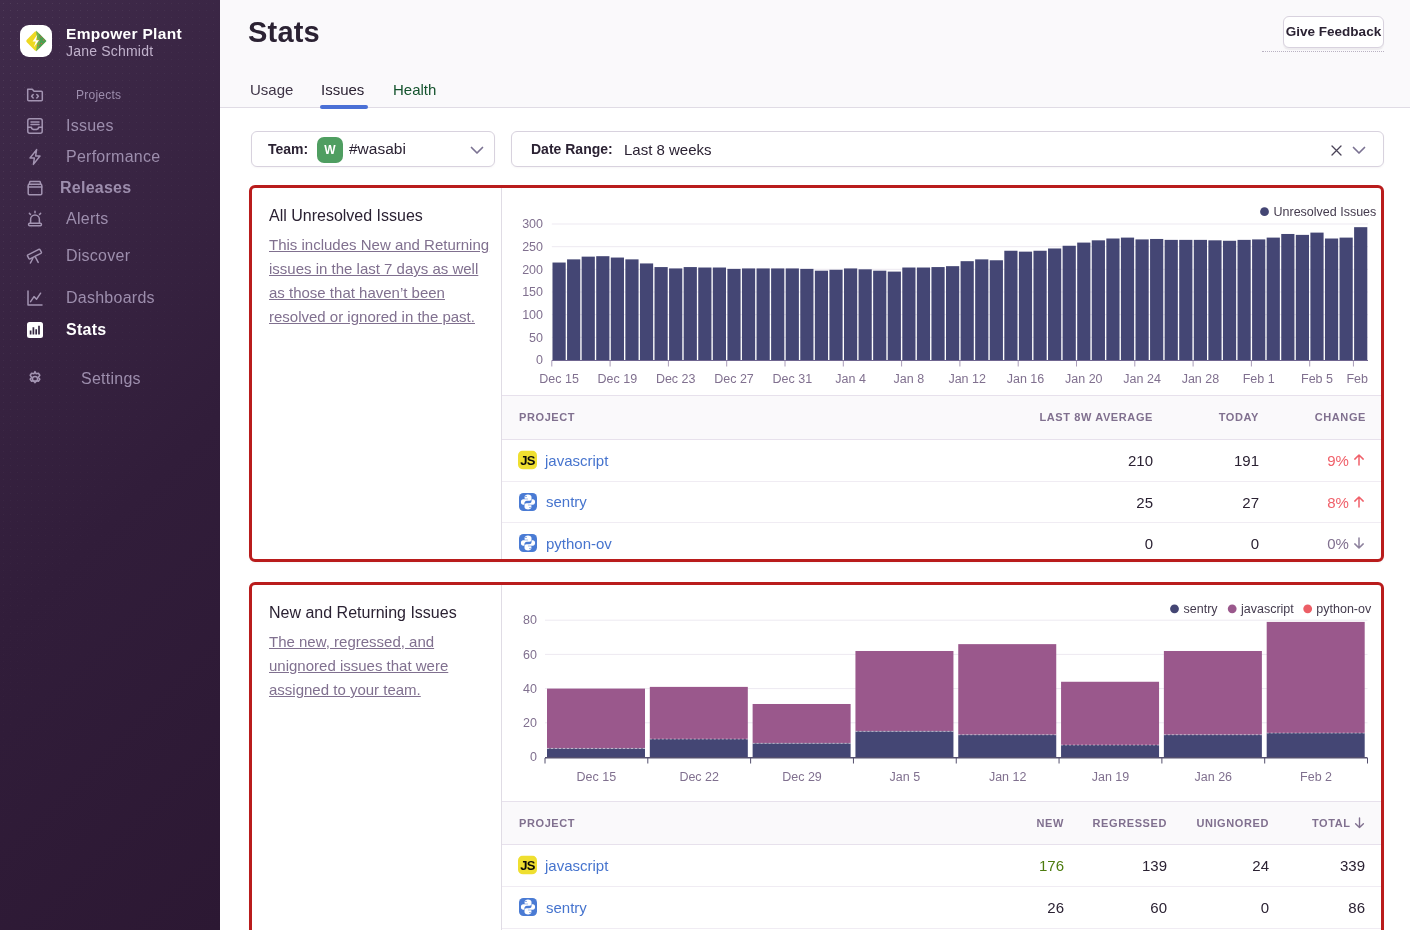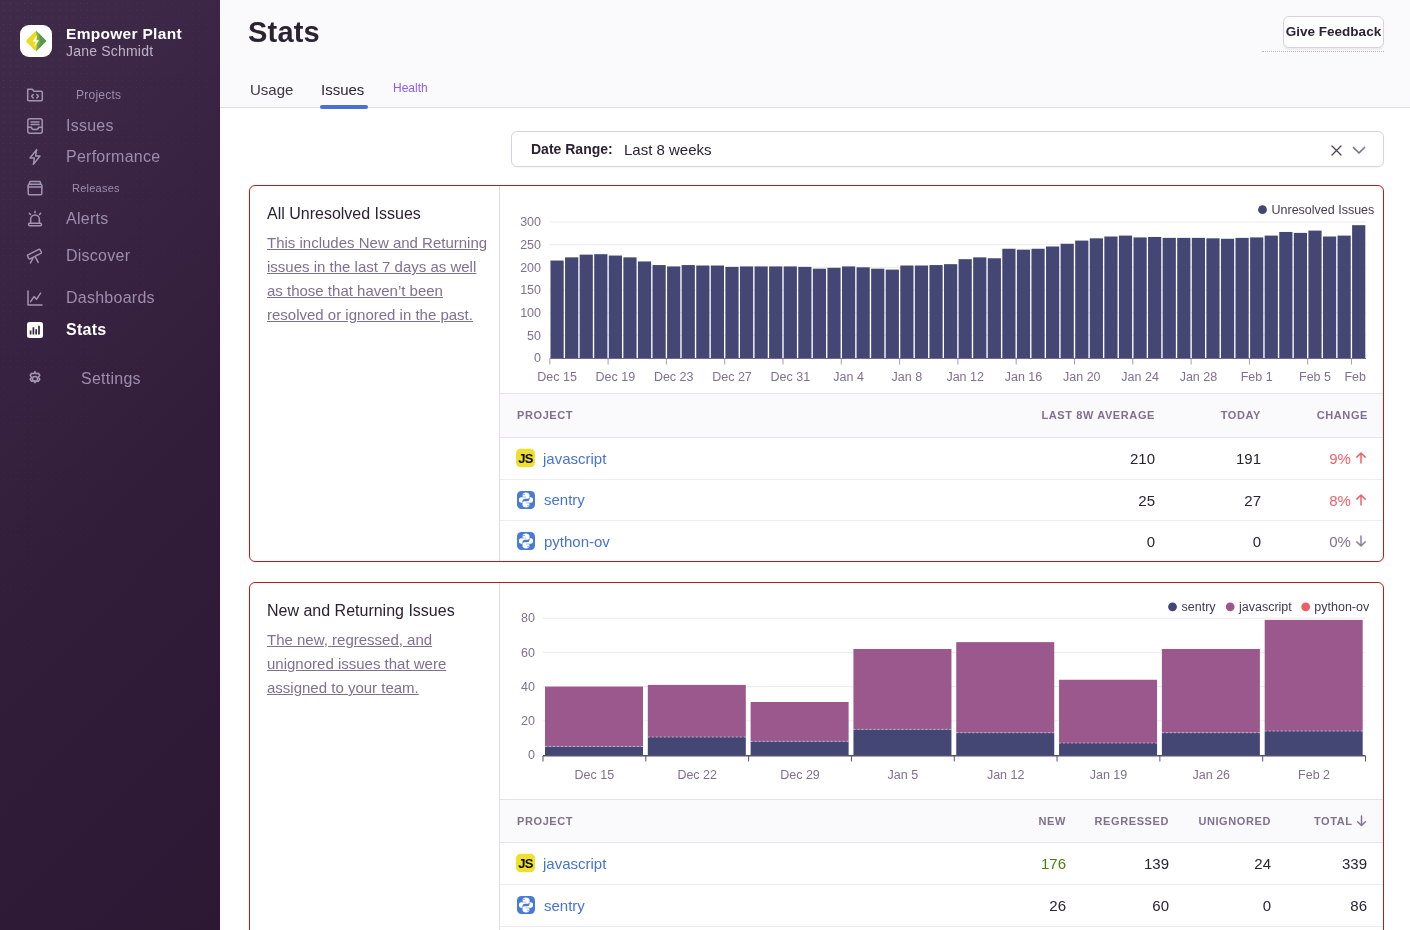--- a/index.html
+++ b/index.html
@@ -5,21 +5,21 @@
 html,body { width:1410px; height:930px; overflow:hidden; font-family:"Liberation Sans", sans-serif; background:#ffffff; }
 .sidebar { position:absolute; left:0; top:0; width:220px; height:930px;
   background:linear-gradient(315deg,#2c1833 0%,#311d3a 45%,#402b4b 100%); }
 .sidebar::before { content:""; position:absolute; inset:0;
   background-image:radial-gradient(rgba(255,255,255,0.11) 0.7px, transparent 1px);
   background-size:7px 7px;
   -webkit-mask-image:linear-gradient(155deg, rgba(0,0,0,.9) 0%, rgba(0,0,0,.25) 35%, transparent 60%);
   mask-image:linear-gradient(115deg, rgba(0,0,0,.8) 0%, rgba(0,0,0,.35) 30%, rgba(0,0,0,.08) 55%, transparent 75%); }
 .main { position:absolute; left:220px; top:0; width:1190px; height:930px; background:#ffffff; }
 .pagehead { position:absolute; left:0; top:0; width:100%; height:108px; background:#faf9fb; border-bottom:1px solid #e0dce5; }
-.panel { position:absolute; background:#fff; border:1px solid #b91c1c; border-radius:6px; box-shadow:0 1px 2px rgba(43,34,51,0.04);padding-left:43px; }
+.panel { position:absolute; background:#fff; border:3px solid #b91c1c; border-radius:6px; box-shadow:0 1px 2px rgba(43,34,51,0.04);padding-left:43px; }
 .pdesc { font-size:15px; color:#80708f; line-height:24px;text-decoration:underline; }
 .thead { position:absolute; left:250px; right:0; background:#faf9fb; border-top:1px solid #e7e1ec; border-bottom:1px solid #e7e1ec; }
 .th { position:absolute; top:50%; transform:translateY(-50%); font-size:11px; font-weight:bold; color:#80708f; letter-spacing:.6px; }
 text { font-family:"Liberation Sans", sans-serif; }
 </style></head>
 <body>
 <div class="sidebar">
   <div style="position:absolute;left:20px;top:25px;width:32px;height:32px;background:#fff;border-radius:9px;">
     <svg width="32" height="32" viewBox="0 0 32 32">
       <g transform="rotate(45 16 16)">
@@ -58,21 +58,21 @@
       <svg width="18" height="18" viewBox="0 0 18 18">
         <path d="M10.6 1.6 4 10h4.4L7.4 16.4 14 8H9.6z" stroke="#a394b2" stroke-width="1.5" fill="none" stroke-linecap="round" stroke-linejoin="round"></path>
       </svg>
       <span style="margin-left:22px;font-size:16px;color:#9d8ead;font-weight:400;letter-spacing:.25px">Performance</span>
     </div>
     <div style="position:absolute;left:26px;top:172px;height:31px;display:flex;align-items:center;">
       <svg width="18" height="18" viewBox="0 0 18 18">
         <rect x="2.2" y="5.2" width="13.6" height="10.6" rx="1.2" stroke="#a394b2" stroke-width="1.5" fill="none" stroke-linecap="round" stroke-linejoin="round"></rect>
         <path d="M3.2 5.2 4 2.4h10l.8 2.8M2.2 8h13.6" stroke="#a394b2" stroke-width="1.5" fill="none" stroke-linecap="round" stroke-linejoin="round"></path>
       </svg>
-      <span style="margin-left:28px;font-size:11px;color:#9d8ead;font-weight:400;letter-spacing:.25px">Releases</span>
+      <span style="margin-left:16px;font-size:16px;color:#9d8ead;font-weight:700;letter-spacing:.25px">Releases</span>
     </div>
     <div style="position:absolute;left:26px;top:203px;height:31px;display:flex;align-items:center;">
       <svg width="18" height="18" viewBox="0 0 18 18">
         <path d="M4.6 13.2V9.4a4.4 4.4 0 0 1 8.8 0v3.8" stroke="#a394b2" stroke-width="1.5" fill="none" stroke-linecap="round" stroke-linejoin="round"></path>
         <rect x="2.6" y="13.2" width="12.8" height="2.6" rx="1" stroke="#a394b2" stroke-width="1.5" fill="none" stroke-linecap="round" stroke-linejoin="round"></rect>
         <path d="M9 1.2v1.6M3.4 3.4l1.1 1.1M14.6 3.4l-1.1 1.1" stroke="#a394b2" stroke-width="1.5" fill="none" stroke-linecap="round" stroke-linejoin="round"></path>
       </svg>
       <span style="margin-left:22px;font-size:16px;color:#9d8ead;font-weight:400;letter-spacing:.25px">Alerts</span>
     </div>
     <div style="position:absolute;left:26px;top:234px;height:31px;display:flex;align-items:flex-end;">
@@ -104,24 +104,32 @@
       <span style="margin-left:22px;font-size:16px;color:#9d8ead;font-weight:400;letter-spacing:.25px">Settings</span>
     </div>
 </div>
 <div class="main">
   <div class="pagehead">
     <div style="position:absolute;left:28px;top:16px;font-size:29px;font-weight:bold;color:#2b2233;letter-spacing:.2px">Stats</div>
     <div style="position:absolute;right:26px;top:16px;width:101px;height:32px;background:#fff;border:1px solid #d8d2de;border-radius:6px;text-align:center;line-height:30px;font-size:13.5px;font-weight:bold;color:#2b2233;box-shadow:0 2px 1px rgba(43,34,51,.06)">Give Feedback</div>
     <div style="position:absolute;right:26px;top:51px;width:122px;border-bottom:1px dotted #b9b2c2"></div>
     <div style="position:absolute;left:30px;top:81px;font-size:15px;color:#3e3446;">Usage</div>
     <div style="position:absolute;left:101px;top:81px;font-size:15px;color:#2b2233;">Issues</div>
-    <div style="position:absolute;left:173px;top:81px;font-size:12px;color:#8b5cf6;">Health</div>
+    <div style="position:absolute;left:173px;top:81px;font-size:15px;color:#14532d;">Health</div>
     <div style="position:absolute;left:100px;top:105px;width:48px;height:4px;background:#4a70d6;border-radius:2px;"></div>
   </div>
 
+  <div style="position:absolute;left:31px;top:131px;width:244px;height:36px;background:#fff;border:1px solid #d8d2de;border-radius:6px;box-shadow:0 1px 2px rgba(43,34,51,.04)">
+    <span style="position:absolute;left:16px;top:50%;transform:translateY(-50%);font-size:14px;font-weight:bold;color:#2b2233">Team:</span>
+    <span style="position:absolute;left:65px;top:5px;width:26px;height:26px;background:#4f9e61;border-radius:7px;text-align:center;line-height:26px;font-size:12px;color:#fff;font-weight:bold;font-family:'Liberation Sans',sans-serif">W</span>
+    <span style="position:absolute;left:97px;top:50%;transform:translateY(-50%);font-size:15.5px;color:#2b2233">#wasabi</span>
+    <svg style="position:absolute;right:10px;top:14px" width="14" height="9" viewBox="0 0 14 9">
+        <path d="M1.5 1.5 7 7l5.5-5.5" stroke="#7b7292" stroke-width="1.7" fill="none" stroke-linecap="round" stroke-linejoin="round"></path>
+      </svg>
+  </div>
   <div style="position:absolute;left:291px;top:131px;width:873px;height:36px;background:#fff;border:1px solid #d8d2de;border-radius:6px;box-shadow:0 1px 2px rgba(43,34,51,.04)">
     <span style="position:absolute;left:19px;top:50%;transform:translateY(-50%);font-size:14px;font-weight:bold;color:#2b2233">Date Range:</span>
     <span style="position:absolute;left:112px;top:50%;transform:translateY(-50%);font-size:15px;color:#2b2233">Last 8 weeks</span>
     <svg style="position:absolute;right:41px;top:13px" width="11" height="11" viewBox="0 0 11 11">
         <path d="M1 1l9 9M10 1l-9 9" stroke="#4a4357" stroke-width="1.3" fill="none" stroke-linecap="round"></path>
       </svg>
     <svg style="position:absolute;right:17px;top:14px" width="14" height="9" viewBox="0 0 14 9">
         <path d="M1.5 1.5 7 7l5.5-5.5" stroke="#7b7292" stroke-width="1.7" fill="none" stroke-linecap="round" stroke-linejoin="round"></path>
       </svg>
   </div>

